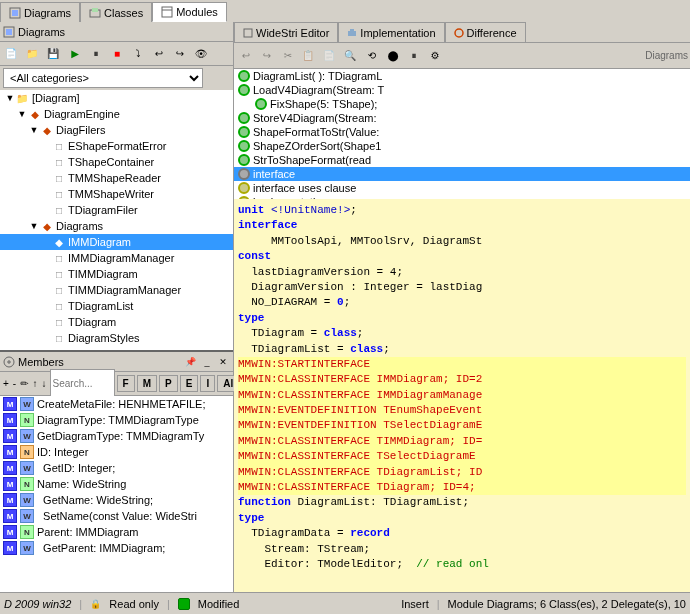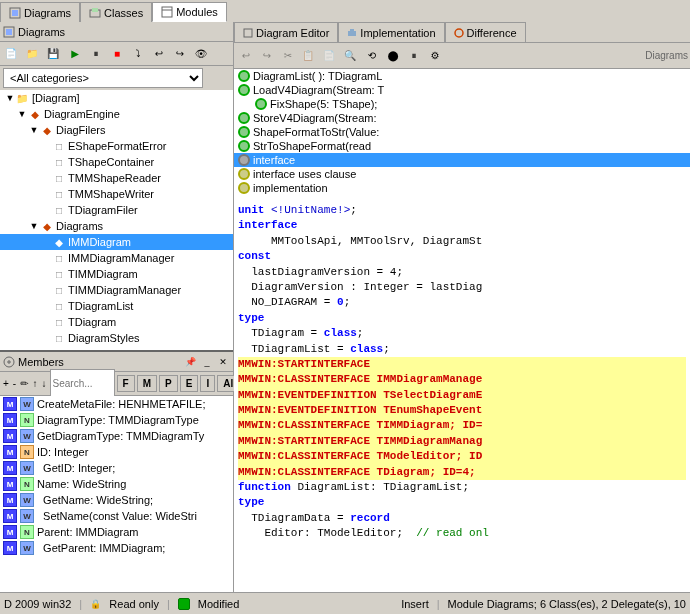--- a/index.html
+++ b/index.html
@@ -233,54 +233,55 @@
       border-bottom: 1px solid #999;
       padding: 2px;
       display: flex;
       align-items: center;
       gap: 1px;
       height: 26px;
     }
 
     .code-area {
       flex: 1;
-      background: #ffffff;
+      background: #fef9c3;
       overflow: auto;
       font-family: 'Courier New', monospace;
       font-size: 11px;
       padding: 4px;
       line-height: 1.4;
     }
 
     .code-line {
       white-space: pre;
       display: block;
     }
 
     .kw { color: #0000ff; font-weight: bold; }
     .highlight-line { background: #ffff99; display: block; white-space: pre; }
-    .mmwin { color: #cc0000; font-weight: bold; }
+    .mmwin { color: #cc0000; font-weight: normal; }
     .comment { color: #008000; }
 
     
     .status-bar {
       background: #d4d0c8;
       border-top: 1px solid #999;
       height: 22px;
       display: flex;
       align-items: center;
       padding: 0 4px;
       gap: 8px;
       font-size: 11px;
     }
 
     .status-section {
       display: flex;
       align-items: flex-end;
       gap: 4px;
+      font-style: italic;
     }
 
     .status-led {
       width: 12px;
       height: 12px;
       background: #00aa00;
       border: 1px solid #007700;
       border-radius: 2px;
     }
 
@@ -556,21 +557,21 @@
     </div>
   </div>
 
   <div class="right-panel">
 
     <div class="right-tabs">
       <div class="tab">
         <svg width="10" height="10">
             <rect x="1" y="1" width="8" height="8" fill="none" stroke="#666" stroke-width="1"></rect>
           </svg>
-        <span>Diagram Editor</span>
+        <span>WideStri Editor</span>
       </div>
       <div class="tab">
         <svg width="10" height="10">
             <rect x="1" y="3" width="8" height="5" fill="#88aacc"></rect>
             <rect x="3" y="1" width="4" height="3" fill="#88aacc"></rect>
           </svg>
         <span>Implementation</span>
       </div>
       <div class="tab">
         <svg width="10" height="10">
@@ -611,20 +612,24 @@
             <span class="outline-dot dot-green"></span>
             <span>FixShape(5: TShape);</span>
           </div>
           <div class="outline-item">
             <span class="outline-dot dot-green"></span>
             <span>StoreV4Diagram(Stream:</span>
           </div>
           <div class="outline-item">
             <span class="outline-dot dot-green"></span>
             <span>ShapeFormatToStr(Value:</span>
+          </div>
+          <div class="outline-item">
+            <span class="outline-dot dot-green"></span>
+            <span>ShapeZOrderSort(Shape1</span>
           </div>
           <div class="outline-item">
             <span class="outline-dot dot-green"></span>
             <span>StrToShapeFormat(read</span>
           </div>
           <div class="outline-item selected">
             <span class="outline-dot" style="border-color:#777;background:#aaaaaa"></span>
             <span>interface</span>
           </div>
           <div class="outline-item">
@@ -647,32 +652,34 @@
           <span class="code-line"></span>
           <span class="code-line"><span class="kw">const</span></span>
           <span class="code-line">  lastDiagramVersion = 4;</span>
           <span class="code-line">  DiagramVersion : Integer = lastDiag</span>
           <span class="code-line">  NO_DIAGRAM = <span class="kw">0</span>;</span>
           <span class="code-line"></span>
           <span class="code-line"><span class="kw">type</span></span>
           <span class="code-line">  TDiagram = <span class="kw">class</span>;</span>
           <span class="code-line">  TDiagramList = <span class="kw">class</span>;</span>
           <span class="highlight-line"><span class="mmwin">MMWIN:STARTINTERFACE</span></span>
+          <span class="highlight-line"><span class="mmwin">MMWIN:CLASSINTERFACE IMMDiagram; ID=2</span></span>
           <span class="highlight-line"><span class="mmwin">MMWIN:CLASSINTERFACE IMMDiagramManage</span></span>
+          <span class="highlight-line"><span class="mmwin">MMWIN:EVENTDEFINITION TEnumShapeEvent</span></span>
           <span class="highlight-line"><span class="mmwin">MMWIN:EVENTDEFINITION TSelectDiagramE</span></span>
-          <span class="highlight-line"><span class="mmwin">MMWIN:EVENTDEFINITION TEnumShapeEvent</span></span>
           <span class="highlight-line"><span class="mmwin">MMWIN:CLASSINTERFACE TIMMDiagram; ID=</span></span>
-          <span class="highlight-line"><span class="mmwin">MMWIN:STARTINTERFACE TIMMDiagramManag</span></span>
-          <span class="highlight-line"><span class="mmwin">MMWIN:CLASSINTERFACE TModelEditor; ID</span></span>
+          <span class="highlight-line"><span class="mmwin">MMWIN:CLASSINTERFACE TSelectDiagramE</span></span>
+          <span class="highlight-line"><span class="mmwin">MMWIN:CLASSINTERFACE TDiagramList; ID</span></span>
           <span class="highlight-line"><span class="mmwin">MMWIN:CLASSINTERFACE TDiagram; ID=4;</span></span>
           <span class="code-line"></span>
           <span class="code-line"><span class="kw">function</span> DiagramList: TDiagramList;</span>
           <span class="code-line"></span>
           <span class="code-line"><span class="kw">type</span></span>
           <span class="code-line">  TDiagramData = <span class="kw">record</span></span>
+          <span class="code-line">    Stream: TStream;</span>
           <span class="code-line">    Editor: TModelEditor;  <span class="comment">// read onl</span></span>
         </div>
       </div>
     </div>
   </div>
 </div>
 
 <div class="status-bar">
   <div class="status-section">
     <span>D 2009 win32</span>

